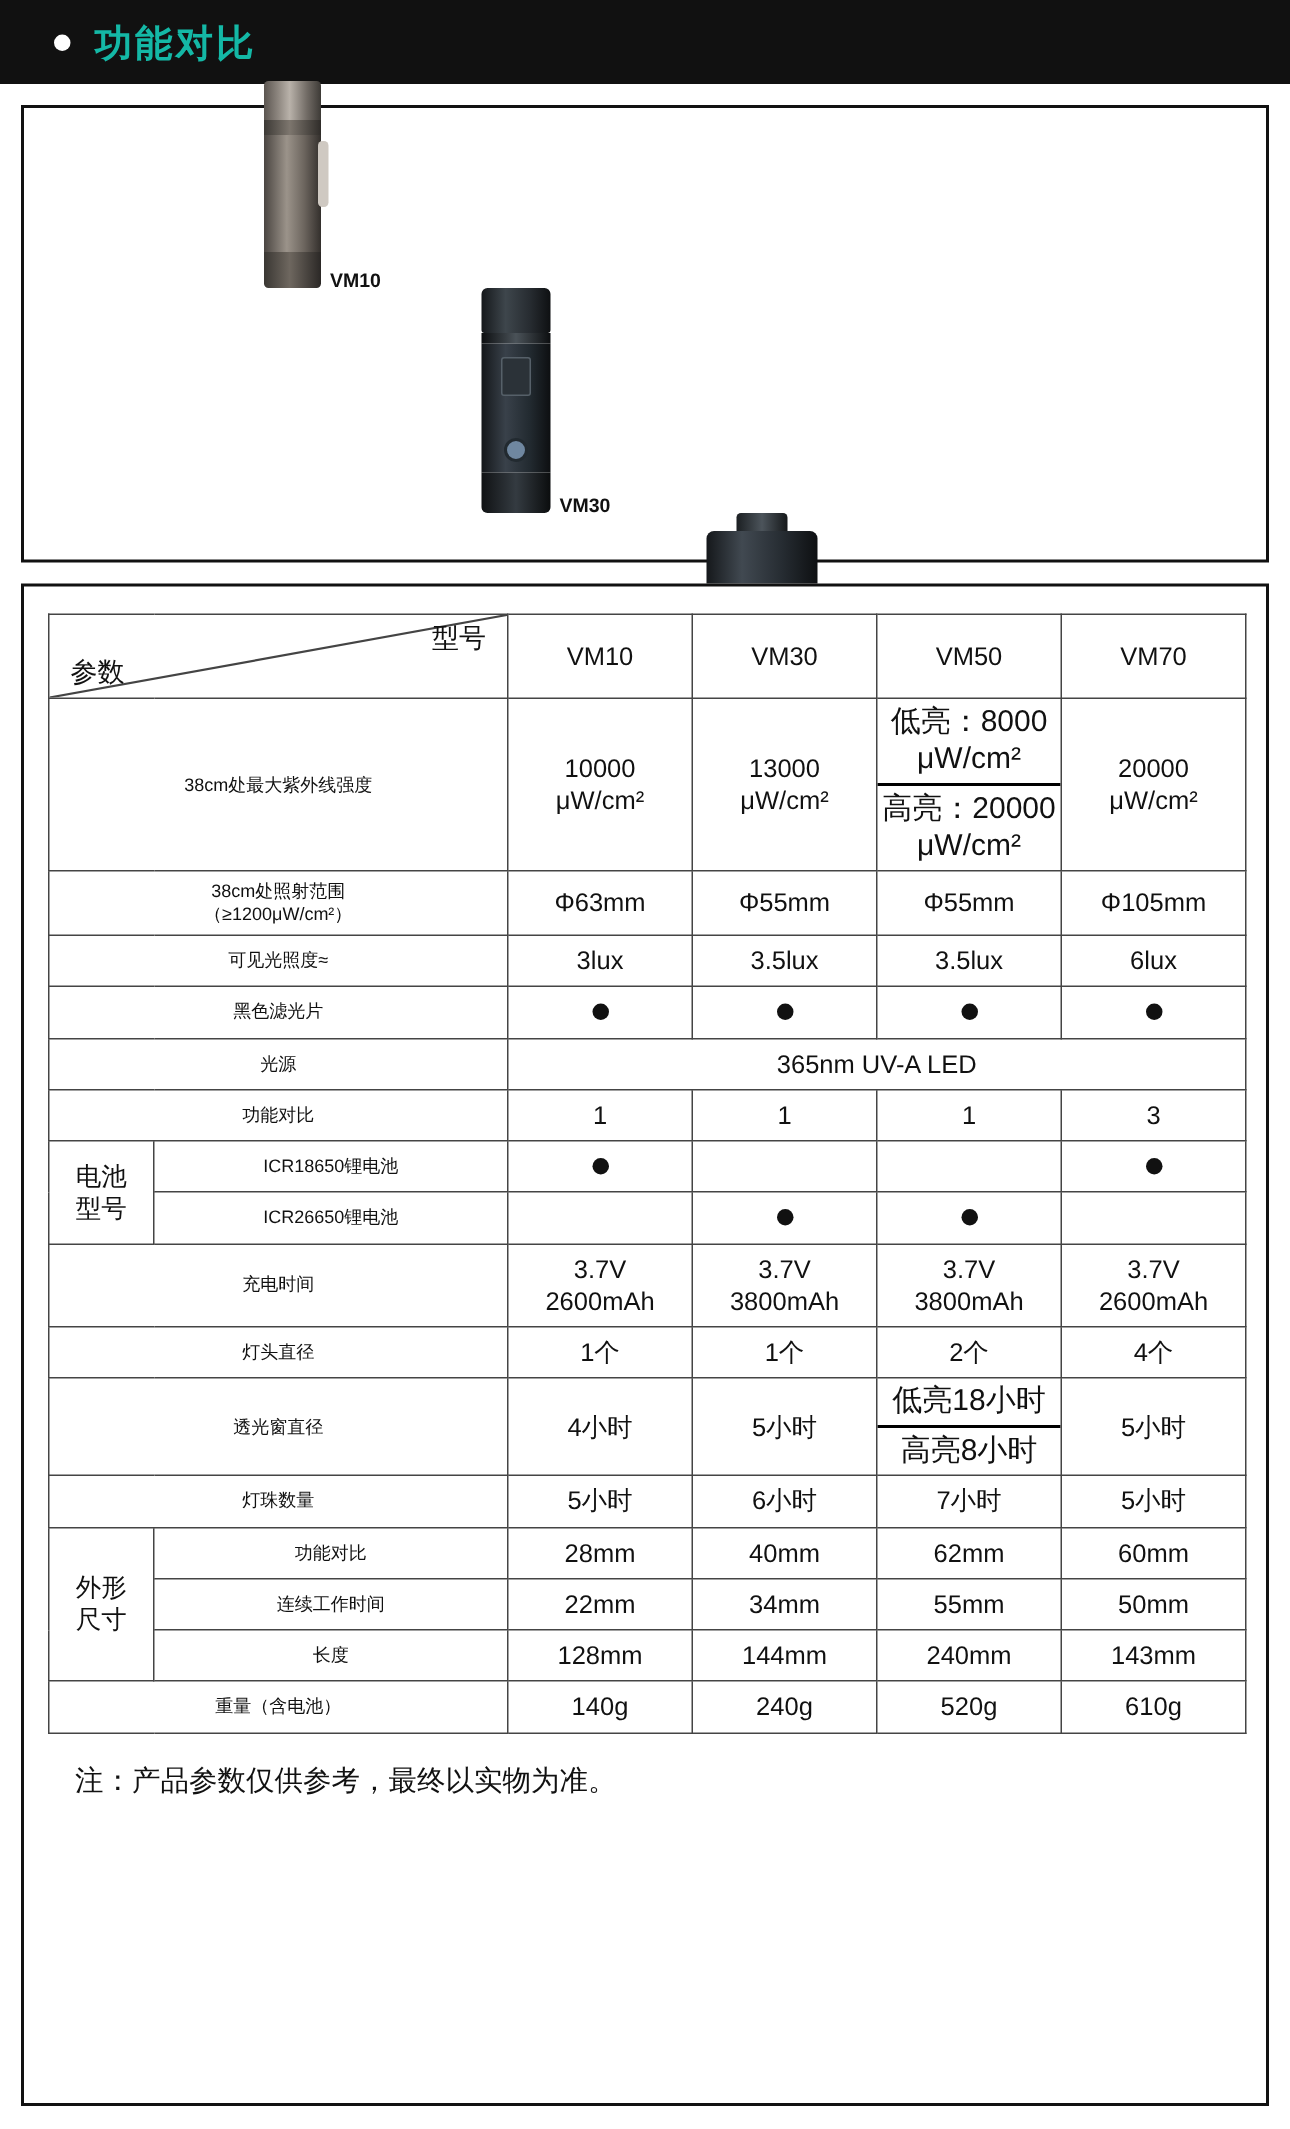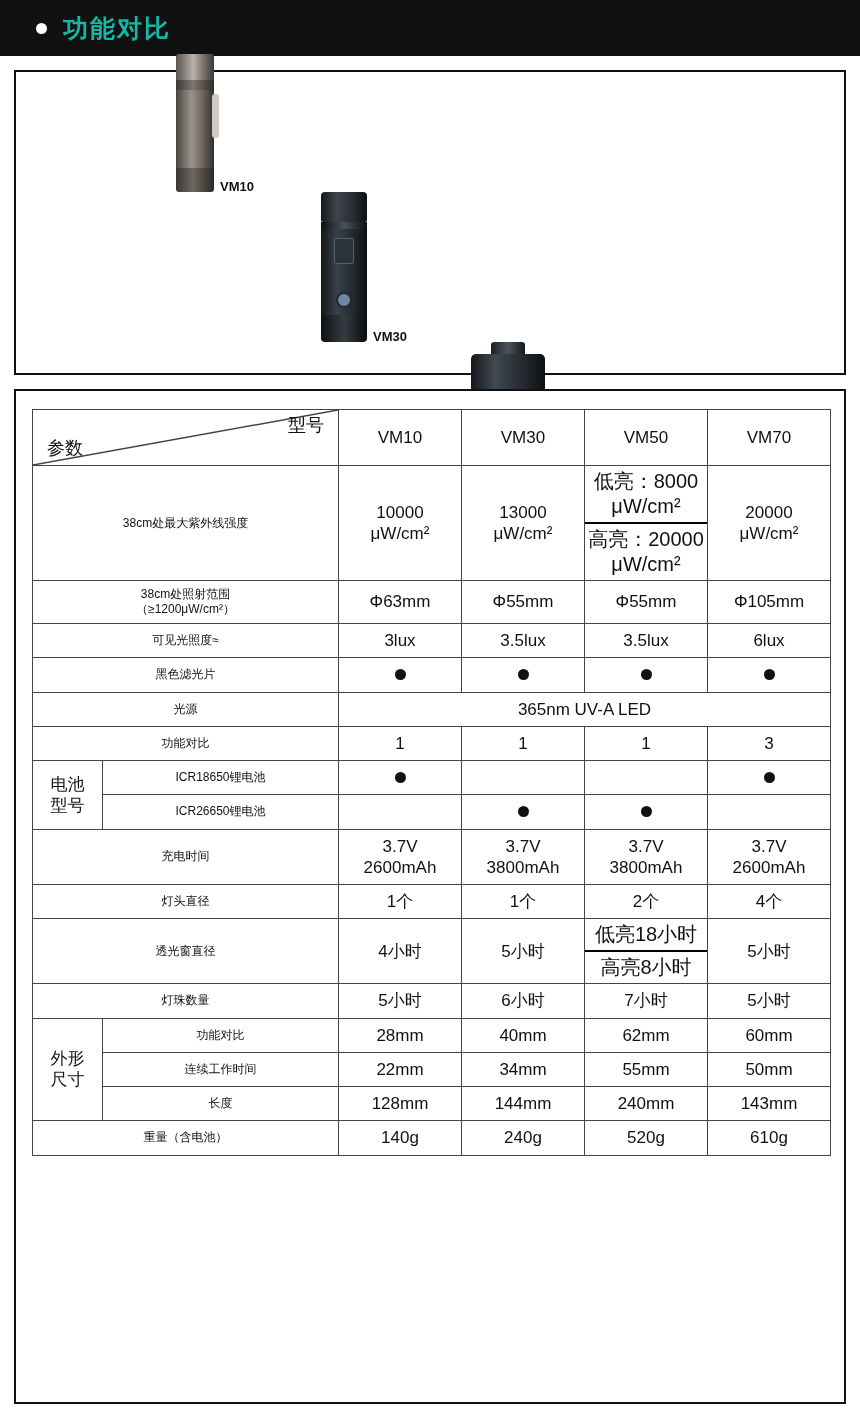--- a/index.html
+++ b/index.html
@@ -376,15 +376,16 @@
           <tr>
             <td colspan="2" class="param">重量（含电池）</td>
             <td>140g</td>
             <td>240g</td>
             <td>520g</td>
             <td>610g</td>
           </tr>
         </tbody>
     </table>
 
+    <div class="note">注：产品参数仅供参考，最终以实物为准。</div>
   </div>
 
 </div>
 
 </body></html>

